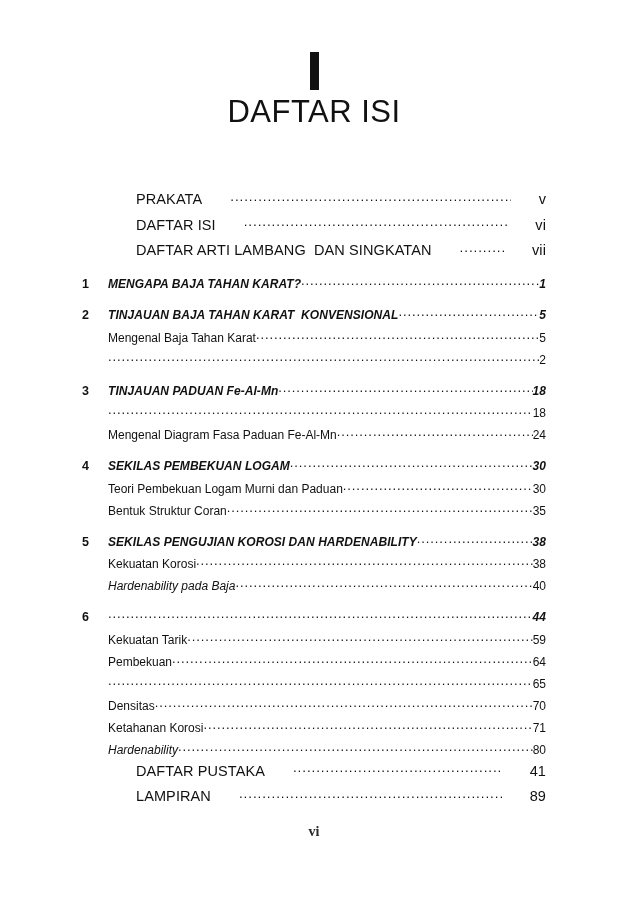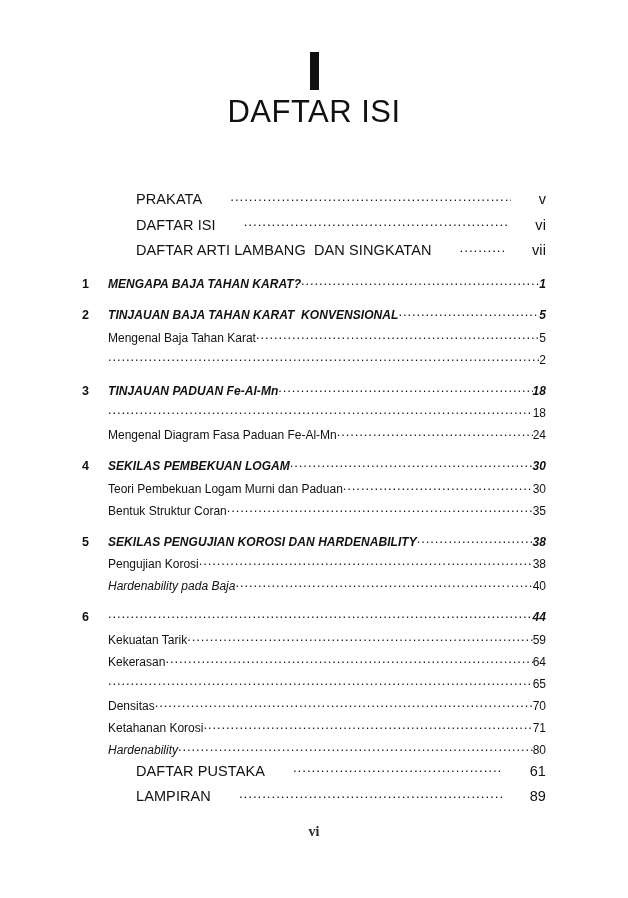--- a/index.html
+++ b/index.html
@@ -235,21 +235,21 @@
         <span class="pg">35</span>
       </div>
       <div class="toc-row row-chapter gap-before-chapter">
         <span class="num">5</span>
         <span class="label">SEKILAS PENGUJIAN KOROSI DAN HARDENABILITY</span>
         <span class="leader"></span>
         <span class="pg">38</span>
       </div>
       <div class="toc-row row-sub">
         <span class="num-spacer"></span>
-        <span class="label">Pengujian Korosi</span>
+        <span class="label">Kekuatan Korosi</span>
         <span class="leader"></span>
         <span class="pg">38</span>
       </div>
       <div class="toc-row row-sub">
         <span class="num-spacer"></span>
         <span class="label italic">Hardenability pada Baja</span>
         <span class="leader"></span>
         <span class="pg">40</span>
       </div>
       <div class="toc-row row-chapter gap-before-chapter">
@@ -258,21 +258,21 @@
         <span class="pg">44</span>
       </div>
       <div class="toc-row row-sub">
         <span class="num-spacer"></span>
         <span class="label">Kekuatan Tarik</span>
         <span class="leader"></span>
         <span class="pg">59</span>
       </div>
       <div class="toc-row row-sub">
         <span class="num-spacer"></span>
-        <span class="label">Kekerasan</span>
+        <span class="label">Pembekuan</span>
         <span class="leader"></span>
         <span class="pg">64</span>
       </div>
       <div class="toc-row row-sub">
         <span class="num-spacer"></span>
         <span class="leader"></span>
         <span class="pg">65</span>
       </div>
       <div class="toc-row row-sub">
         <span class="num-spacer"></span>
@@ -289,21 +289,21 @@
       <div class="toc-row row-sub">
         <span class="num-spacer"></span>
         <span class="label italic">Hardenability</span>
         <span class="leader"></span>
         <span class="pg">80</span>
       </div>
       <div class="toc-row row-matter gap-before-matter">
         <span class="num-spacer"></span>
         <span class="label">DAFTAR PUSTAKA</span>
         <span class="leader"></span>
-        <span class="pg">61</span>
+        <span class="pg">41</span>
       </div>
       <div class="toc-row row-matter">
         <span class="num-spacer"></span>
         <span class="label">LAMPIRAN</span>
         <span class="leader"></span>
         <span class="pg">89</span>
       </div>
     </div>
 
   <div class="folio">vi</div>

